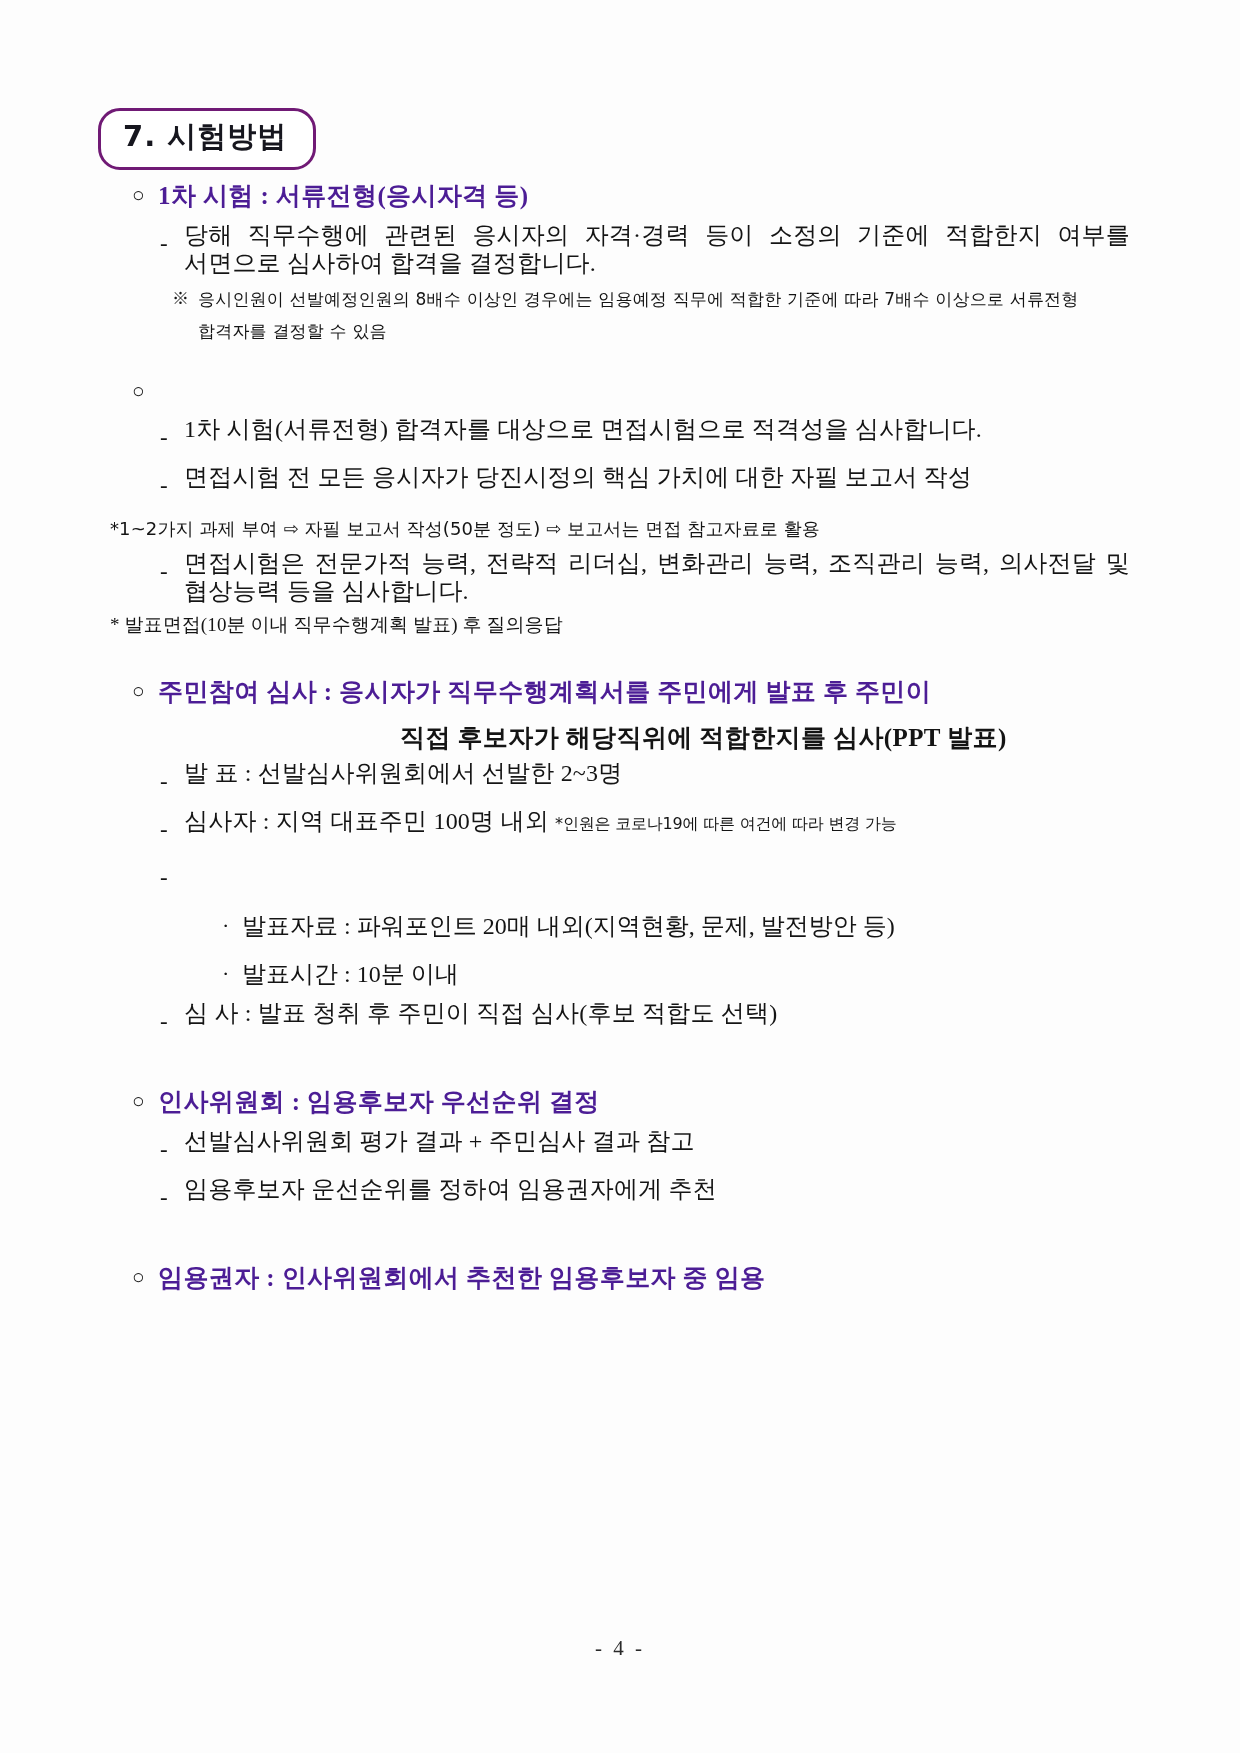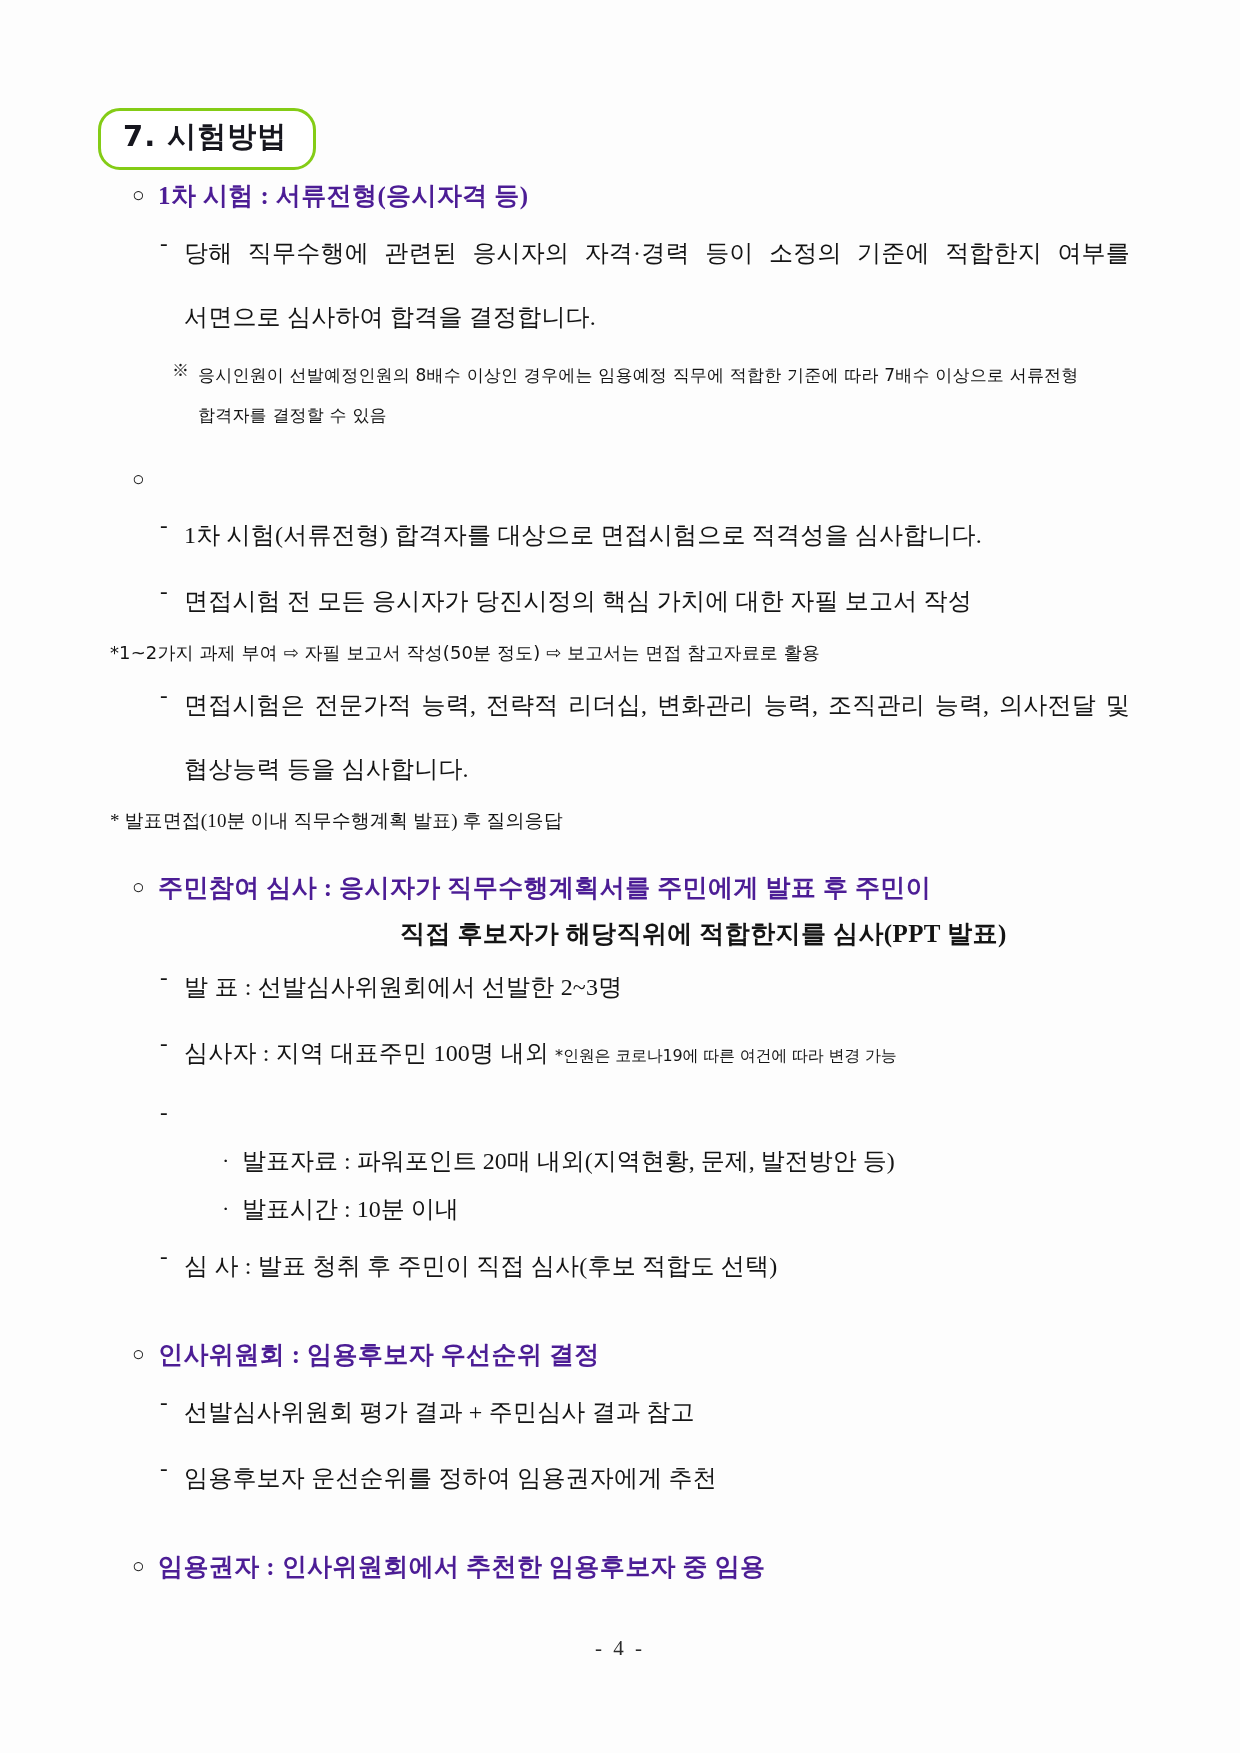--- a/index.html
+++ b/index.html
@@ -24,21 +24,21 @@
     background: #fdfdfd;
   }
   
   .section-title-wrap {
     position: absolute;
     left: 98px;
     top: 108px;
   }
   .section-title {
     display: inline-block;
-    border: 3px solid #84cc16;
+    border: 3px solid #701a75;
     border-radius: 22px;
     padding: 6px 26px 10px 22px;
     font-family: "DejaVu Sans", "Liberation Sans", sans-serif;
     font-weight: bold;
     font-size: 29px;
     letter-spacing: 1px;
     color: #16161e;
     background: #ffffff;
   }
   .content {
@@ -77,21 +77,21 @@
     margin: 0 0 2px 0;
   }
   .l2 .dash {
     width: 24px;
     flex: 0 0 24px;
     font-size: 23px;
     line-height: 46px;
   }
   .l2 .l2-text {
     font-size: 24px;
-    line-height: 64px;
+    line-height: 28px;
     letter-spacing: 0.2px;
     text-align: justify;
     text-justify: inter-character;
     word-break: keep-all;
   }
   .l2.justify .l2-text {
     width: 100%;
   }
   
   .note {
@@ -103,21 +103,21 @@
   }
   .note .mark {
     width: 26px;
     flex: 0 0 26px;
     font-size: 17px;
     line-height: 32px;
   }
   .note .note-text {
     font-family: "DejaVu Sans", "Liberation Sans", sans-serif;
     font-size: 17px;
-    line-height: 40px;
+    line-height: 32px;
     letter-spacing: 0.2px;
     word-break: keep-all;
   }
   
   .smallnote {
     font-family: "DejaVu Sans", "Liberation Sans", sans-serif;
     font-size: 18px;
     line-height: 36px;
     padding-left: 110px;
     margin: 2px 0 2px 0;

